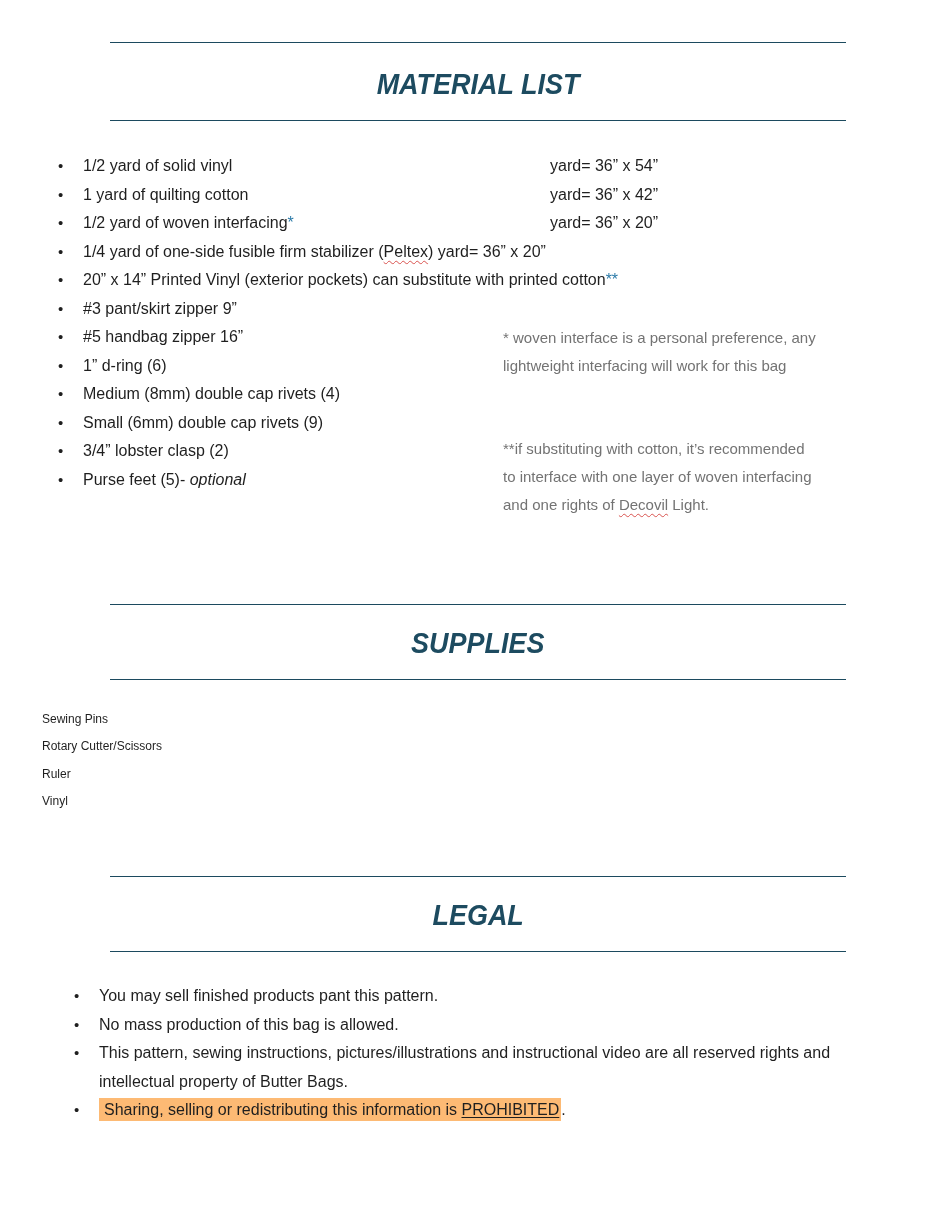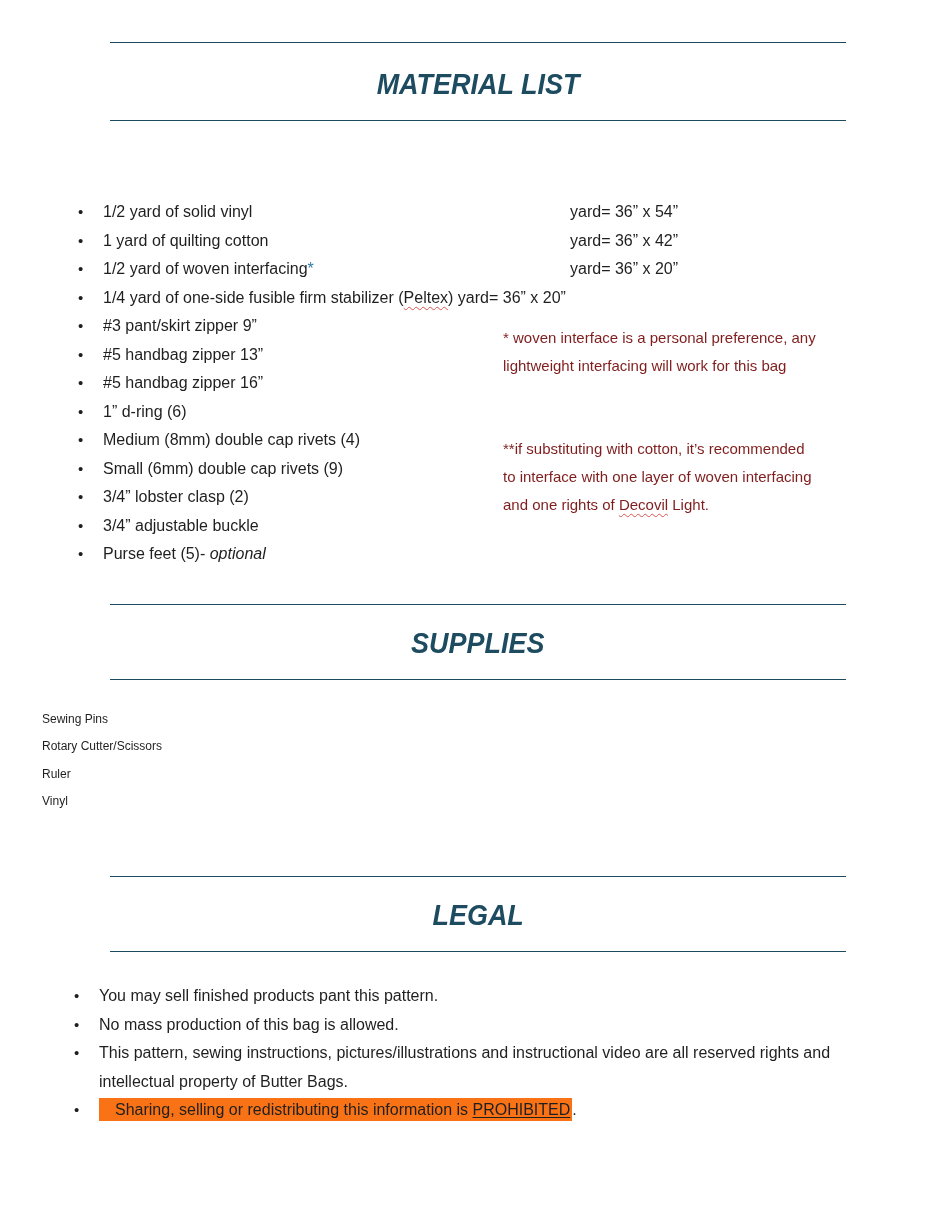--- a/index.html
+++ b/index.html
@@ -8,65 +8,64 @@
     font-family:"Liberation Sans",sans-serif;color:#1f1f1f;overflow:hidden;
   }
   .rule{position:absolute;left:110px;width:736px;height:0;border-top:1.6px solid #1c4a5f;}
   .title{
     position:absolute;left:0;width:946px;margin:5px;text-align:center;
     font-style:italic;font-weight:600;font-size:29px;line-height:34px;color:#1d4b60;
   }
   .title .tin{display:inline-block;transform:scaleX(.93);}
   ul{list-style:none;margin:0;padding:0;}
   
-  .material{position:absolute;top:152px;left:76px;width:830px;margin-top:46px;}
+  .material{position:absolute;top:152px;left:56px;width:830px;}
   .material li{position:relative;padding-left:27px;line-height:28.5px;font-size:16px;}
   .material li::before{content:"•";position:absolute;left:2px;top:0;font-size:15px;}
   .material .r{position:absolute;left:494px;top:0;white-space:nowrap;}
   .mark{color:#2b7aa8;}
   .it{font-style:italic;}
   .squig{
     text-decoration:underline;text-decoration-style:wavy;text-decoration-color:#d9534f;
     text-decoration-thickness:1px;text-underline-offset:3px;
   }
   
-  .note{position:absolute;left:503px;width:350px;color:#7f1d1d;font-size:15px;}
+  .note{position:absolute;left:503px;width:350px;color:#737373;font-size:15px;}
   .note p{margin:0;line-height:27.8px;}
   
   .supplies-col{position:absolute;top:706px;width:440px;}
   .supplies-col li{line-height:27.3px;font-size:12px;}
   
   .legal{position:absolute;top:982px;left:74px;width:808px;}
   .legal li{position:relative;padding-left:25px;line-height:28.6px;font-size:16px;}
   .legal li::before{content:"•";position:absolute;left:0;top:0;font-size:15px;}
-  .hl{background:#f97316;padding:3px 2px 3px 16px;}
+  .hl{background:#fdba74;padding:3px 2px 3px 5px;}
   .u{text-decoration:underline;text-underline-offset:2px;}
 </style>
 </head>
 <body>
 
 <div class="page">
 
   <div class="rule" style="top:42px"></div>
   <h1 class="title" style="top:62px"><span class="tin">MATERIAL LIST</span></h1>
   <div class="rule" style="top:120px"></div>
 
   <ul class="material">
     <li><span></span><span class="squig"></span><span></span><span>1/2 yard of solid vinyl</span><span class="mark"></span><span class="it"></span><span class="r">yard= 36” x 54”</span></li>
     <li><span></span><span class="squig"></span><span></span><span>1 yard of quilting cotton</span><span class="mark"></span><span class="it"></span><span class="r">yard= 36” x 42”</span></li>
     <li><span></span><span class="squig"></span><span></span><span>1/2 yard of woven interfacing</span><span class="mark">*</span><span class="it"></span><span class="r">yard= 36” x 20”</span></li>
     <li><span>1/4 yard of one-side fusible firm stabilizer (</span><span class="squig">Peltex</span><span>) yard= 36” x 20”</span><span></span><span class="mark"></span><span class="it"></span><span class="r"></span></li>
+    <li><span></span><span class="squig"></span><span></span><span>20” x 14” Printed Vinyl (exterior pockets) can substitute with printed cotton</span><span class="mark">**</span><span class="it"></span><span class="r"></span></li>
     <li><span>#3 pant/skirt zipper 9”</span><span class="mark"></span></li>
-    <li><span>#5 handbag zipper 13”</span><span class="mark"></span></li>
     <li><span>#5 handbag zipper 16”</span><span class="mark"></span></li>
     <li><span>1” d-ring (6)</span><span class="mark"></span></li>
     <li><span>Medium (8mm) double cap rivets (4)</span></li>
     <li><span>Small (6mm) double cap rivets (9)</span></li>
     <li><span>3/4” lobster clasp (2)</span></li>
-    <li><span>3/4” adjustable buckle</span></li>
     <li><span>Purse feet (5)- </span><span class="it">optional</span></li>
   </ul>
 
   <div class="note" style="top:324px">
     <p>* woven interface is a personal preference, any</p>
     <p>lightweight interfacing will work for this bag</p>
   </div>
   <div class="note" style="top:435px">
     <p>**if substituting with cotton, it’s recommended</p>
     <p>to interface with one layer of woven interfacing</p>

